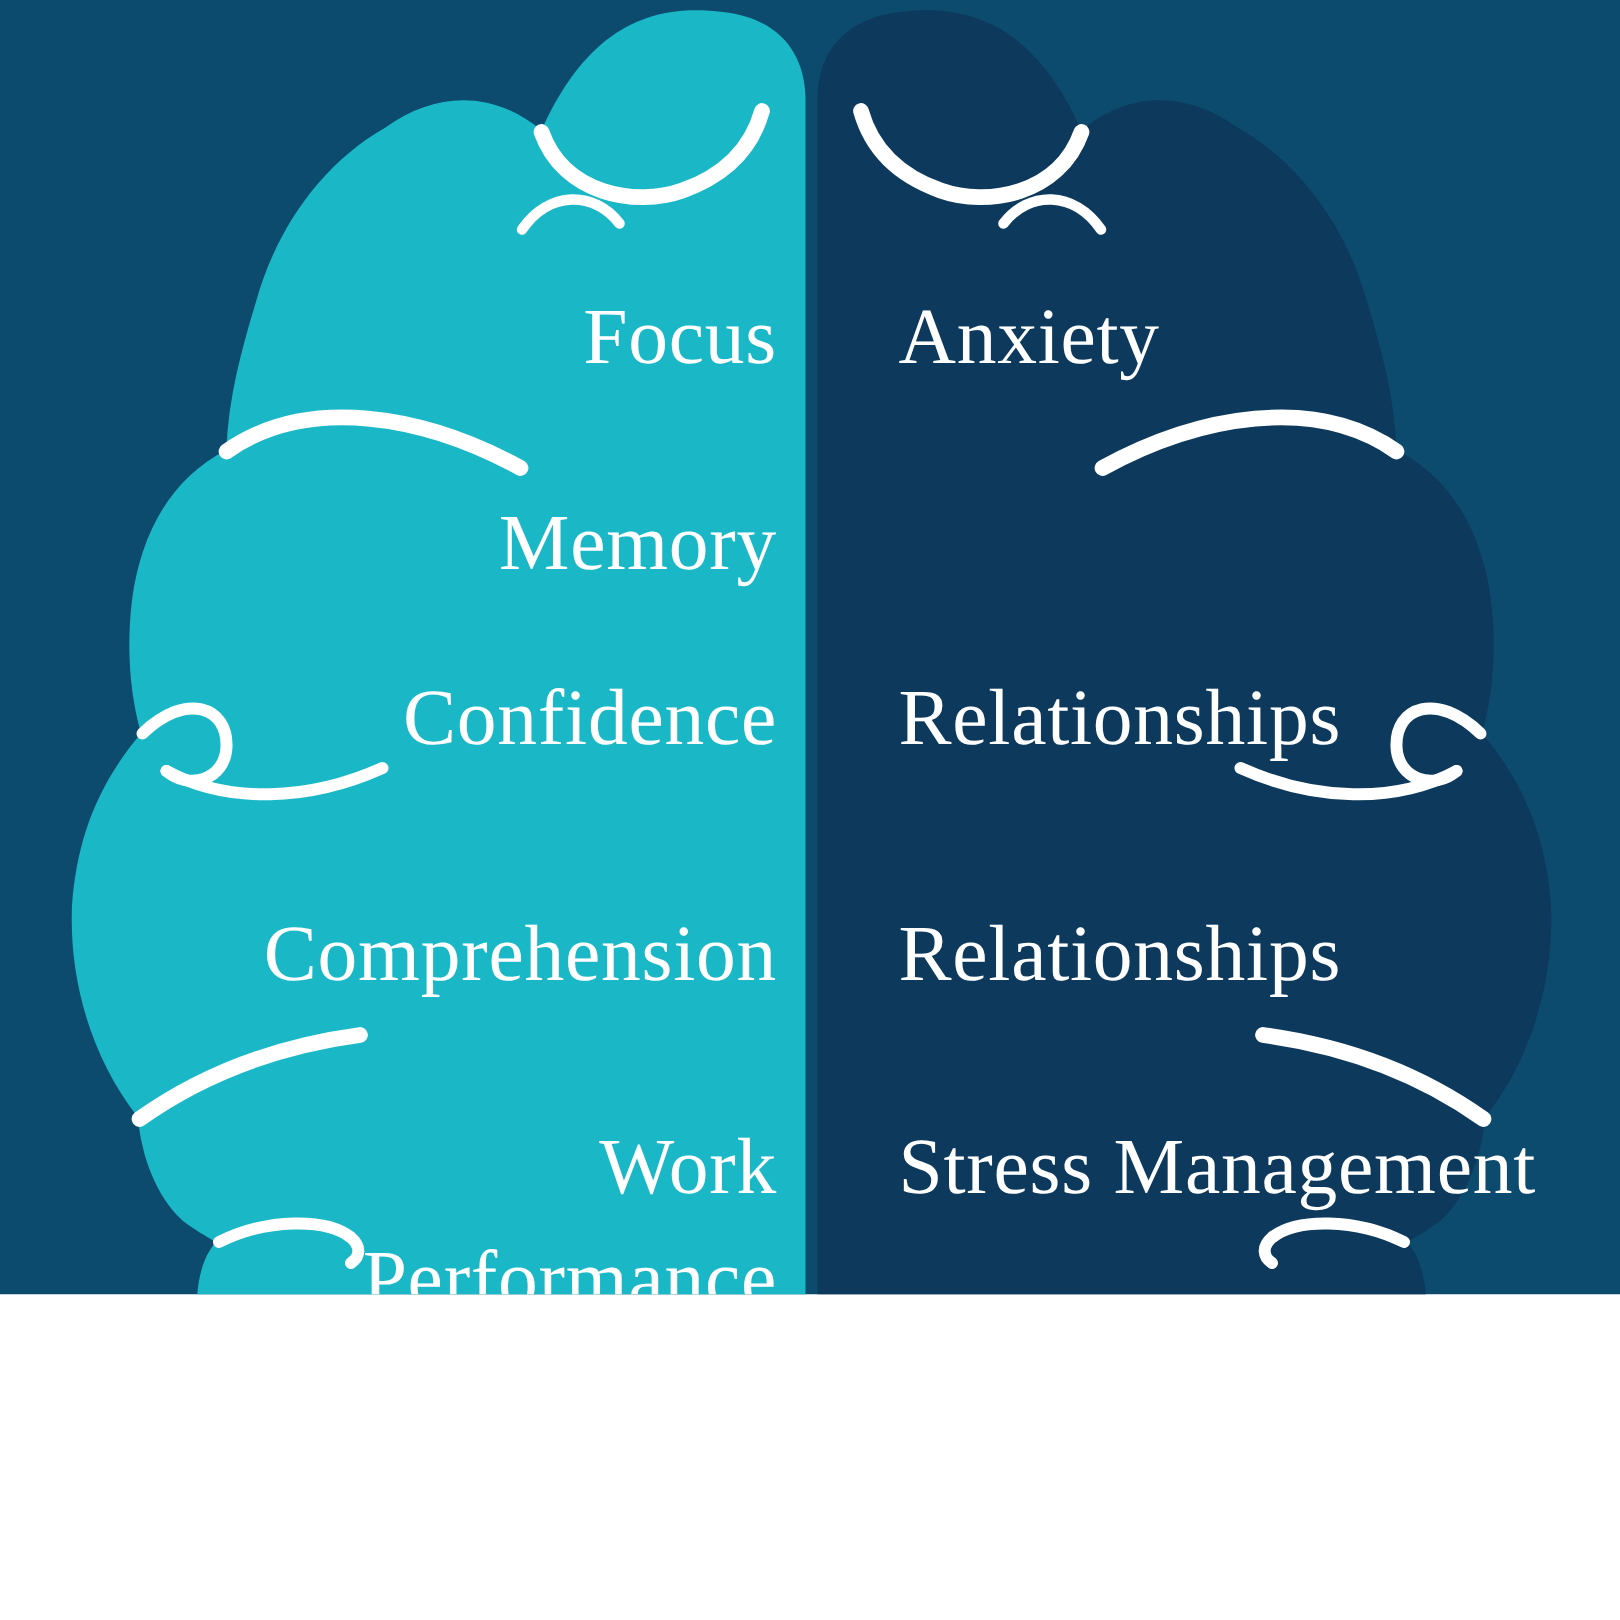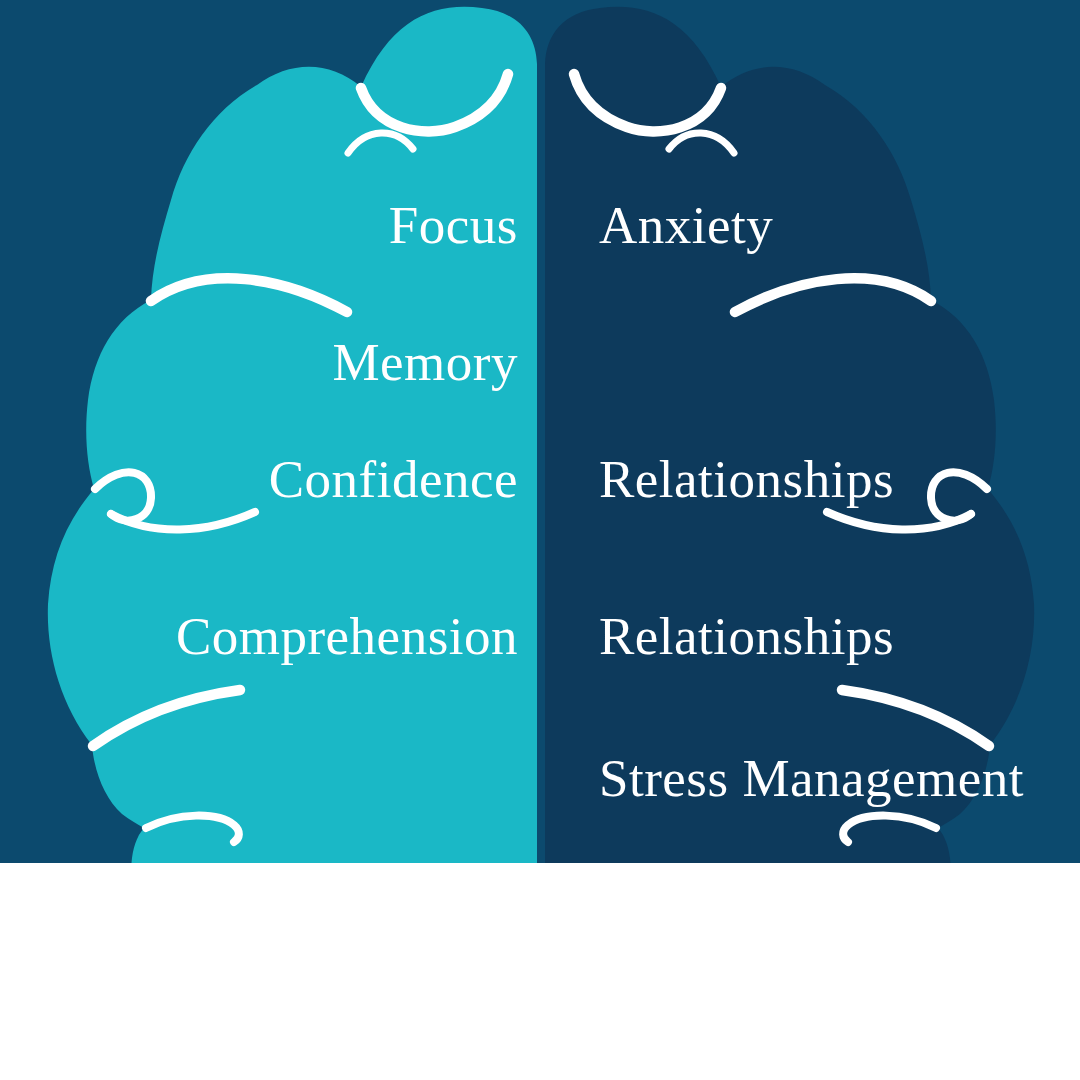--- a/index.html
+++ b/index.html
@@ -115,19 +115,20 @@
       <path class="fold w10" d="M93,746 C138,714 188,697 240,690"></path>
       <path class="fold w8" d="M146,828 C178,812 218,812 234,825 C241,831 240,838 234,842"></path>
       <path class="fold w9" d="M368,906 C342,938 316,964 300,990"></path>
     </g>
   </svg>
 
   <div class="label label-left row-1">Focus</div>
   <div class="label label-left row-2">Memory</div>
   <div class="label label-left row-3">Confidence</div>
   <div class="label label-left row-4">Comprehension</div>
+  <div class="label label-left row-5">Work Performance</div>
 
   <div class="label label-right row-1">Anxiety</div>
   <div class="label label-right row-3">Relationships</div>
   <div class="label label-right row-4">Relationships</div>
   <div class="label label-right row-5">Stress Management</div>
 
 </div>
 
 </body></html>

